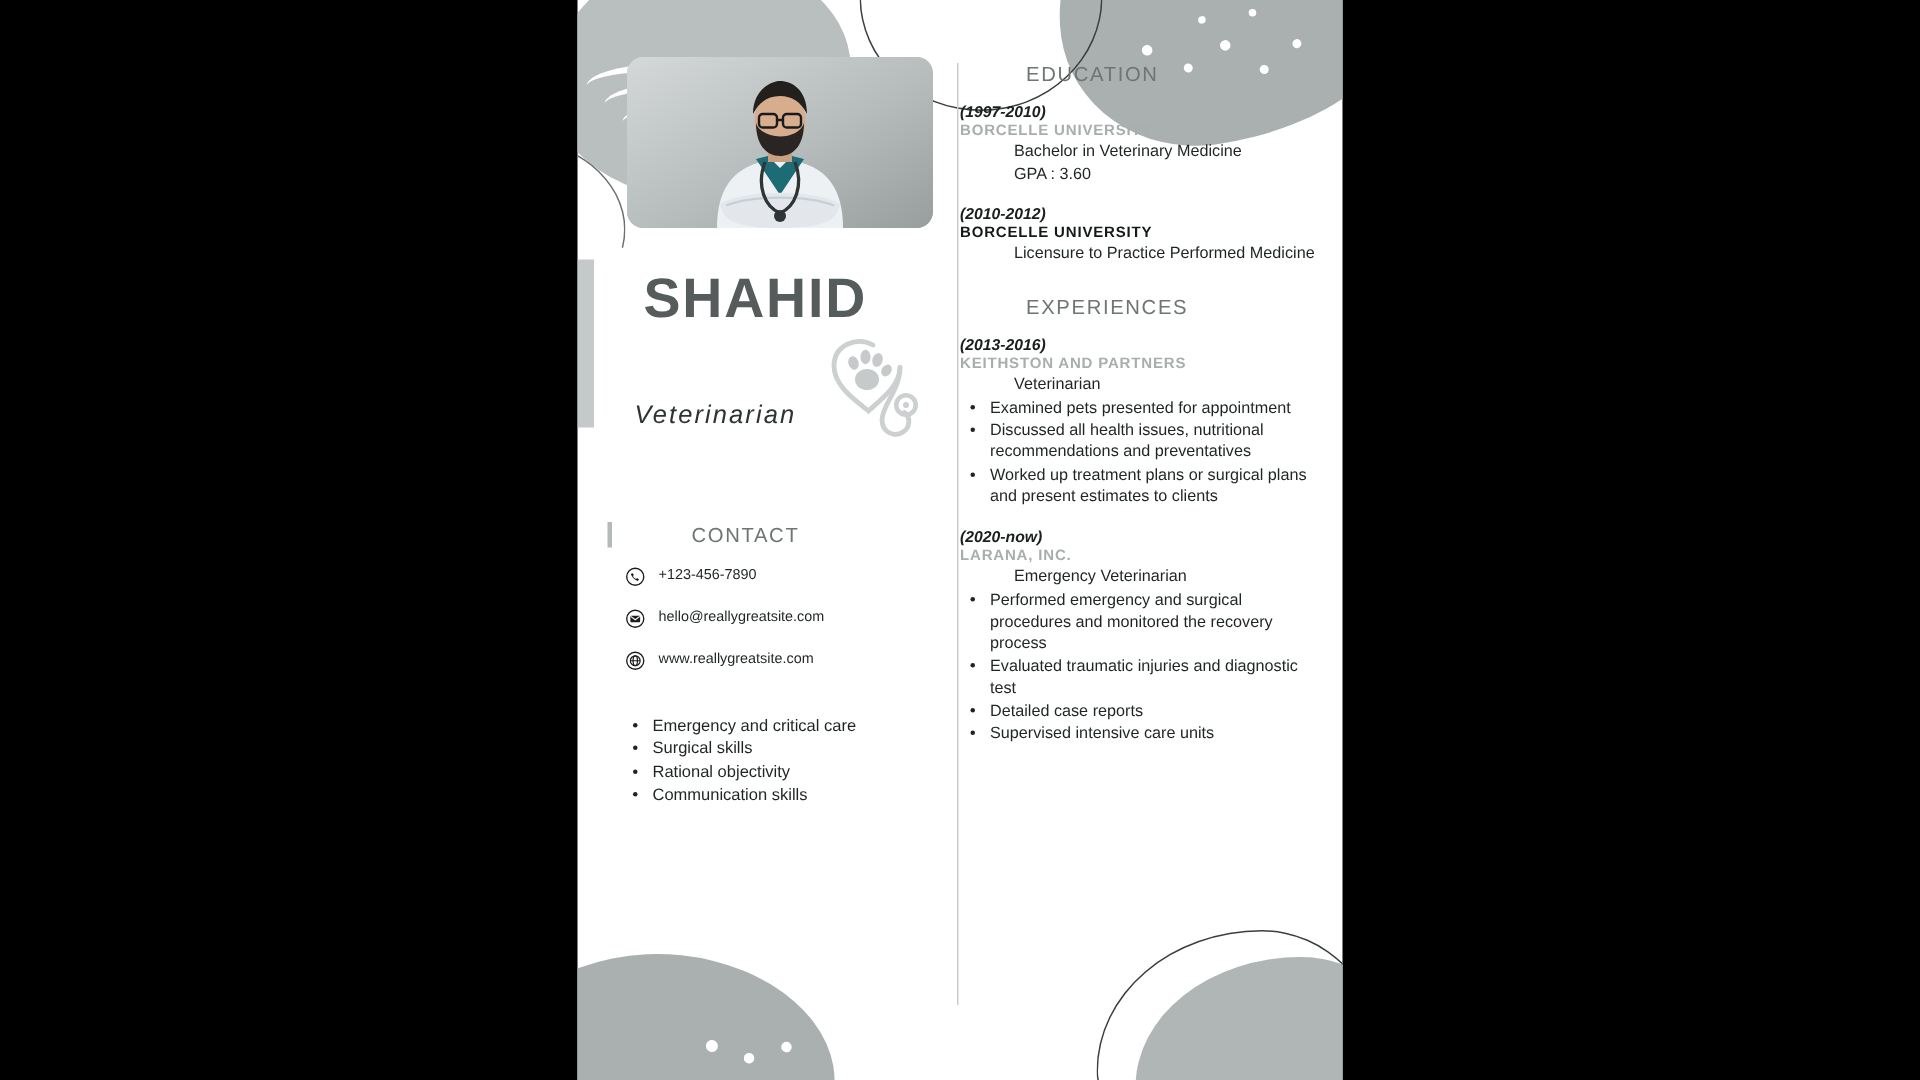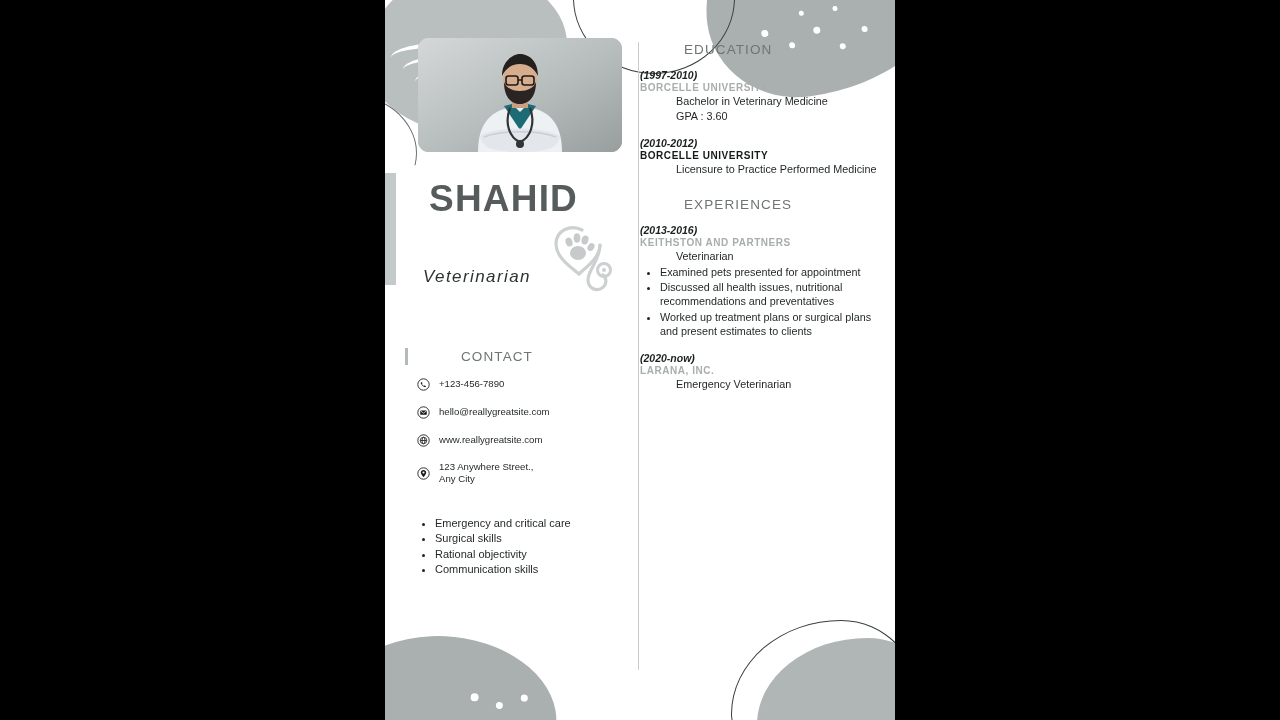--- a/index.html
+++ b/index.html
@@ -382,31 +382,20 @@
               <svg viewBox="0 0 16 16" aria-hidden="true">
                 <circle cx="8" cy="8" r="7" fill="none" stroke="#1b1b1b" stroke-width="1.1"></circle>
                 <circle cx="8" cy="8" r="4" fill="none" stroke="#1b1b1b" stroke-width="1"></circle>
                 <ellipse cx="8" cy="8" rx="1.8" ry="4" fill="none" stroke="#1b1b1b" stroke-width="1"></ellipse>
                 <line x1="4" y1="8" x2="12" y2="8" stroke="#1b1b1b" stroke-width="1"></line>
               </svg>
             </span>
             <span class="c-text">www.reallygreatsite.com</span>
           </div>
 
-          <div class="contact-row">
-            <span class="c-icon">
-              <svg viewBox="0 0 16 16" aria-hidden="true">
-                <circle cx="8" cy="8" r="7" fill="none" stroke="#1b1b1b" stroke-width="1.1"></circle>
-                <path d="M8 3.6 C6 3.6 4.7 5 4.7 6.7 C4.7 9 8 12.4 8 12.4 C8 12.4 11.3 9 11.3 6.7 C11.3 5 10 3.6 8 3.6 Z" fill="#1b1b1b"></path>
-                <circle cx="8" cy="6.7" r="1.3" fill="#ffffff"></circle>
-              </svg>
-            </span>
-            <span class="c-text">123 Anywhere Street.,
-Any City</span>
-          </div>
 
         </div>
       </div>
 
       <div class="sec" style="margin-top:30px;">
         <ul class="bullets">
           <li>Emergency and critical care</li>
           <li>Surgical skills</li>
           <li>Rational objectivity</li>
           <li>Communication skills</li>
@@ -452,19 +441,25 @@
             <li>Examined pets presented for appointment</li>
             <li>Discussed all health issues, nutritional recommendations and preventatives</li>
             <li>Worked up treatment plans or surgical plans and present estimates to clients</li>
           </ul>
         </div>
 
         <div class="entry" style="margin-top:14px;">
           <div class="e-date">(2020-now)</div>
           <div class="e-org muted">LARANA, INC.</div>
           <div class="e-desc">Emergency Veterinarian</div>
+          <ul class="e-bullets">
+            <li>Performed emergency and surgical procedures and monitored the recovery process</li>
+            <li>Evaluated traumatic injuries and diagnostic test</li>
+            <li>Detailed case reports</li>
+            <li>Supervised intensive care units</li>
+          </ul>
         </div>
       </div>
 
     </div>
 
   </div>
 </div>
 
 </body></html>

